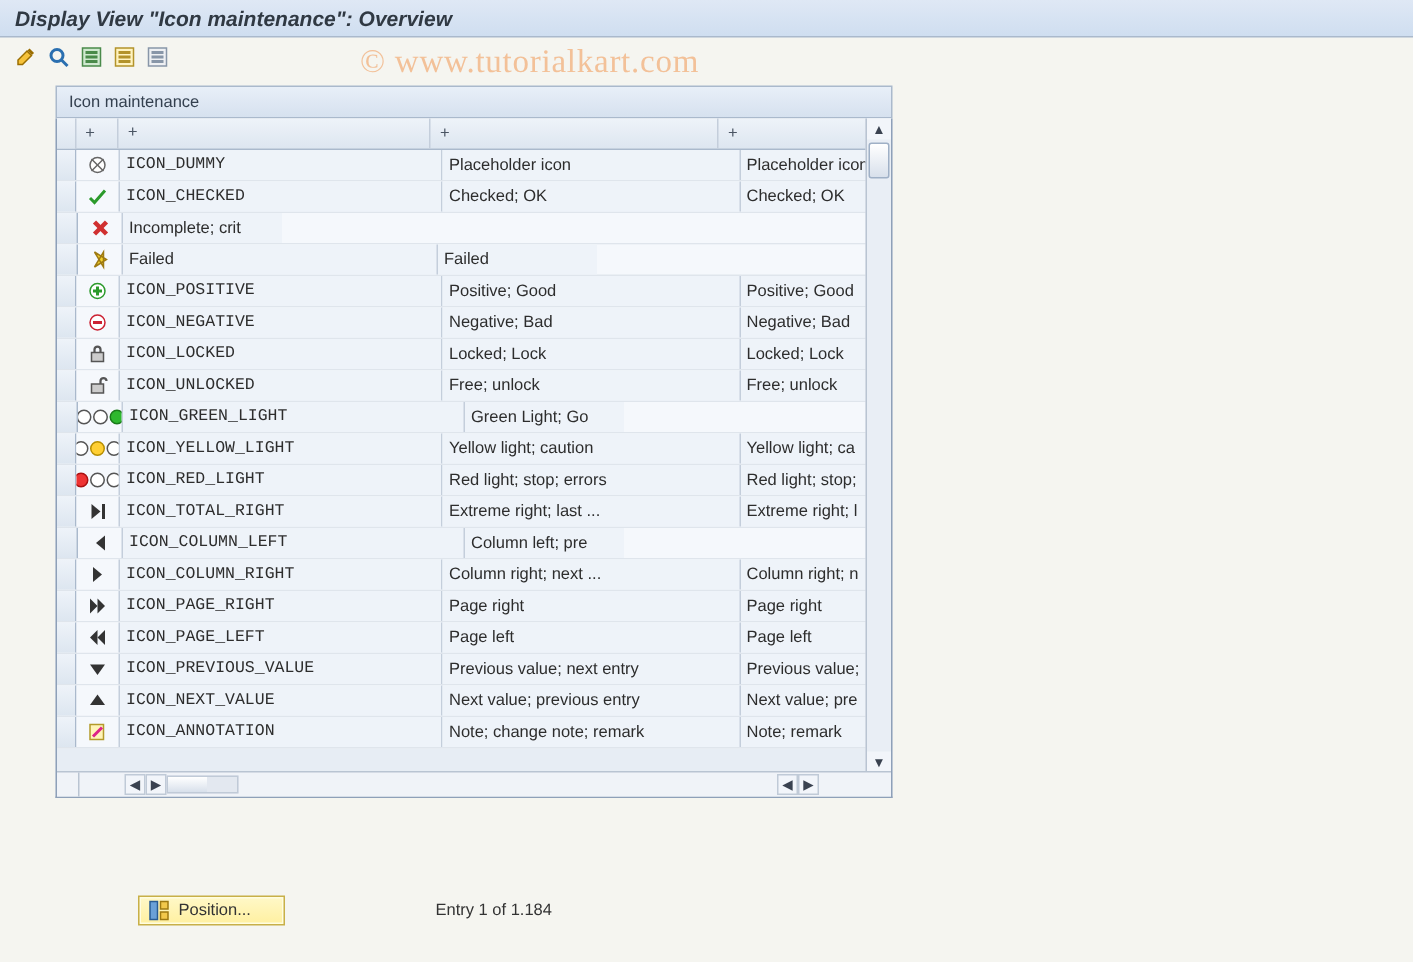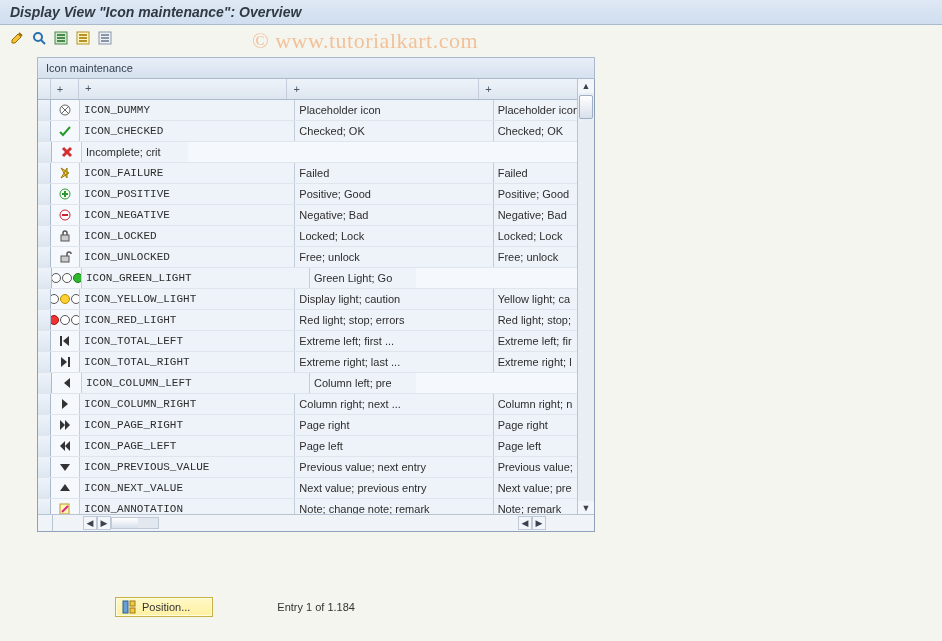--- a/index.html
+++ b/index.html
@@ -32,21 +32,21 @@
     width: 18px;
     height: 18px;
     display: flex;
     align-items: center;
     justify-content: center;
     font-size: 12px;
     cursor: pointer;
   }
   .watermark {
     position: absolute;
-    left: 252px;
+    left: 240px;
     top: 28px;
     font-size: 22px;
     font-family: Georgia, 'Times New Roman', serif;
     color: rgba(240, 150, 80, 0.55);
     pointer-events: none;
     letter-spacing: 0.5px;
   }
   .panel-wrap {
     margin: 6px 8px 0 12px;
     width: 558px;
@@ -153,22 +153,22 @@
     bottom:16px;
     width:18px;
   }
   
   .footer-area {
     position:absolute;
     left:0; right:0;
     bottom:24px;
     display:flex;
     align-items:center;
-    padding-left:115px;
-    gap:64px;
+    padding-left:92px;
+    gap:100px;
   }
   .pos-btn {
     display:flex;
     align-items:center;
     gap:6px;
     background: linear-gradient(#fff8c8, #fff0a0);
     border:1px solid #c8b048;
     padding:2px 22px 2px 6px;
     font-size:11px;
     color:#333;
@@ -290,21 +290,20 @@
           </div>
           <div class="cell c-desc2">Incomplete; crit</div>
         </div>
         <div class="grid-row">
           <div class="cell c-sel"></div>
           <div class="cell c-icon">
             <svg class="ic" viewBox="0 0 14 14">
               <path d="M3 2 L11 7 L3 12 L9 2 L9 12 Z" fill="#f4d22e" stroke="#9e7a12"></path>
             </svg>
           </div>
-          <div class="cell c-name">ICON_FAILURE</div>
           <div class="cell c-desc1">Failed</div>
           <div class="cell c-desc2">Failed</div>
         </div>
         <div class="grid-row">
           <div class="cell c-sel"></div>
           <div class="cell c-icon">
             <svg class="ic" viewBox="0 0 14 14">
               <circle cx="7" cy="7" r="5" fill="#fff" stroke="#2b9a2b"></circle>
               <line x1="7" y1="4" x2="7" y2="10" stroke="#2b9a2b" stroke-width="2"></line>
               <line x1="4" y1="7" x2="10" y2="7" stroke="#2b9a2b" stroke-width="2"></line>
@@ -365,47 +364,35 @@
         <div class="grid-row">
           <div class="cell c-sel"></div>
           <div class="cell c-icon">
             <span class="traffic">
               <span></span>
               <span class="on-yellow"></span>
               <span></span>
             </span>
           </div>
           <div class="cell c-name">ICON_YELLOW_LIGHT</div>
-          <div class="cell c-desc1">Display light; caution</div>
+          <div class="cell c-desc1">Yellow light; caution</div>
           <div class="cell c-desc2">Yellow light; ca</div>
         </div>
         <div class="grid-row">
           <div class="cell c-sel"></div>
           <div class="cell c-icon">
             <span class="traffic">
               <span class="on-red"></span>
               <span></span>
               <span></span>
             </span>
           </div>
           <div class="cell c-name">ICON_RED_LIGHT</div>
           <div class="cell c-desc1">Red light; stop; errors</div>
           <div class="cell c-desc2">Red light; stop;</div>
-        </div>
-        <div class="grid-row">
-          <div class="cell c-sel"></div>
-          <div class="cell c-icon">
-            <svg class="ic" viewBox="0 0 14 14">
-              <rect x="2" y="2" width="2" height="10" fill="#333"></rect>
-              <path d="M11 2 L5 7 L11 12 Z" fill="#333"></path>
-            </svg>
-          </div>
-          <div class="cell c-name">ICON_TOTAL_LEFT</div>
-          <div class="cell c-desc1">Extreme left; first ...</div>
-          <div class="cell c-desc2">Extreme left; fir</div>
         </div>
         <div class="grid-row">
           <div class="cell c-sel"></div>
           <div class="cell c-icon">
             <svg class="ic" viewBox="0 0 14 14">
               <rect x="10" y="2" width="2" height="10" fill="#333"></rect>
               <path d="M3 2 L9 7 L3 12 Z" fill="#333"></path>
             </svg>
           </div>
           <div class="cell c-name">ICON_TOTAL_RIGHT</div>

